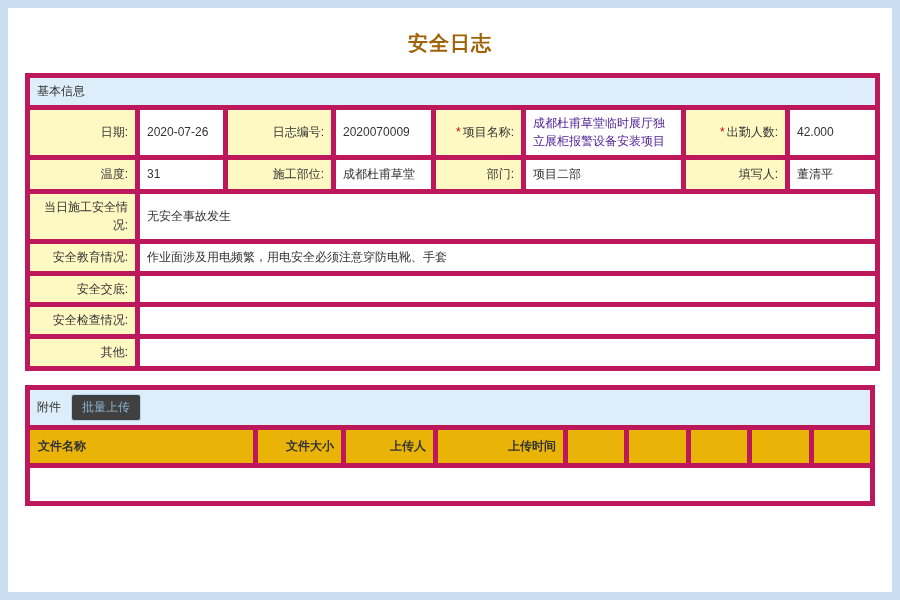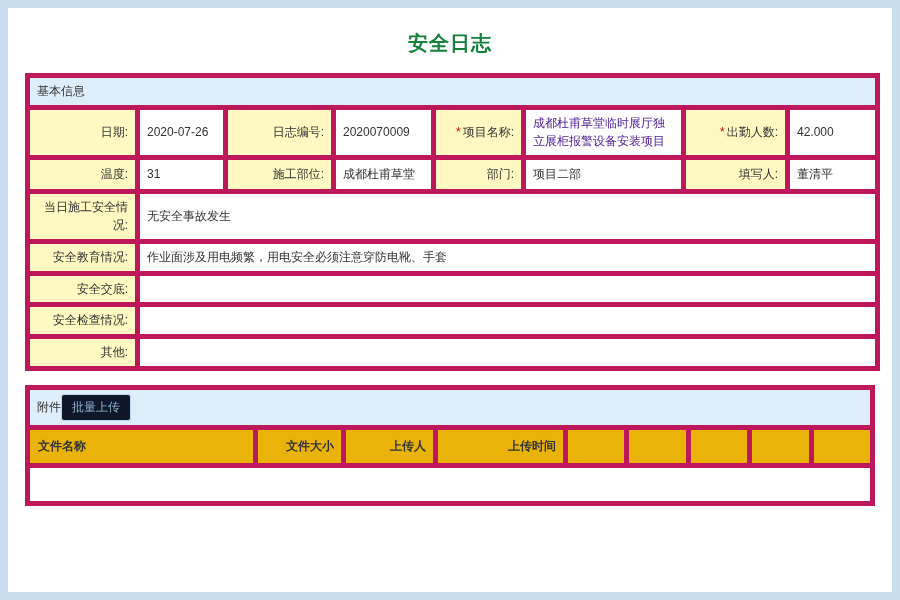--- a/index.html
+++ b/index.html
@@ -7,21 +7,21 @@
   body {
     background:#c9def0;
     font-family:"Liberation Sans","DejaVu Sans",sans-serif;
     position:relative; overflow:hidden;
   }
   .card {
     position:absolute; left:8px; top:8px; right:8px; bottom:8px;
     background:#ffffff; padding:10px 17px;
   }
   .page-title {
-    text-align:center; font-size:20px; font-weight:bold; color:#15803d;
+    text-align:center; font-size:20px; font-weight:bold; color:#a16207;
     padding:12px 0 16px 0; letter-spacing:1px;
   }
   table.grid {
     width:100%; border-collapse:collapse; table-layout:fixed;
     border:1px solid #8fb9dc;
   }
   table.grid td {
     border:5px solid #be185d; font-size:12px; color:#333;
     padding:4px 7px; vertical-align:middle; word-break:break-all;
     line-height:1.55;
@@ -33,23 +33,23 @@
   td.lbl { background:#fef9c3; text-align:right; }
   td.val { background:#ffffff; text-align:left; }
   .req { color:#cc0000; margin-right:2px; }
   a.proj-link { color:#4c1d95; cursor:pointer;text-align:right; }
   .h48 td { height:48px; }
   .h34 td { height:34px; }
   .h30 td { height:30px; }
   .h32 td { height:32px; }
   .gap { height:14px; }
   
-  .attach-bar-inner { display:flex; align-items:center; }
+  .attach-bar-inner { display:flex; align-items:center; gap:10px; }
   .btn-batch {
-    display:inline-block; background:#0f172a; border:1px solid #b7d7ef;
+    display:inline-block; background:#404040; border:1px solid #b7d7ef;
     color:#8fb3cf; font-size:12px; padding:3px 10px; border-radius:3px;
     cursor:pointer;
   }
   td.col-head {
     background:#eab308; font-weight:bold; color:#333; height:38px;
   }
   td.col-head.c-left { text-align:left; padding-left:8px; }
   td.col-head.c-center { text-align:right; }
   td.empty-row { height:38px; background:#fff; }
   

